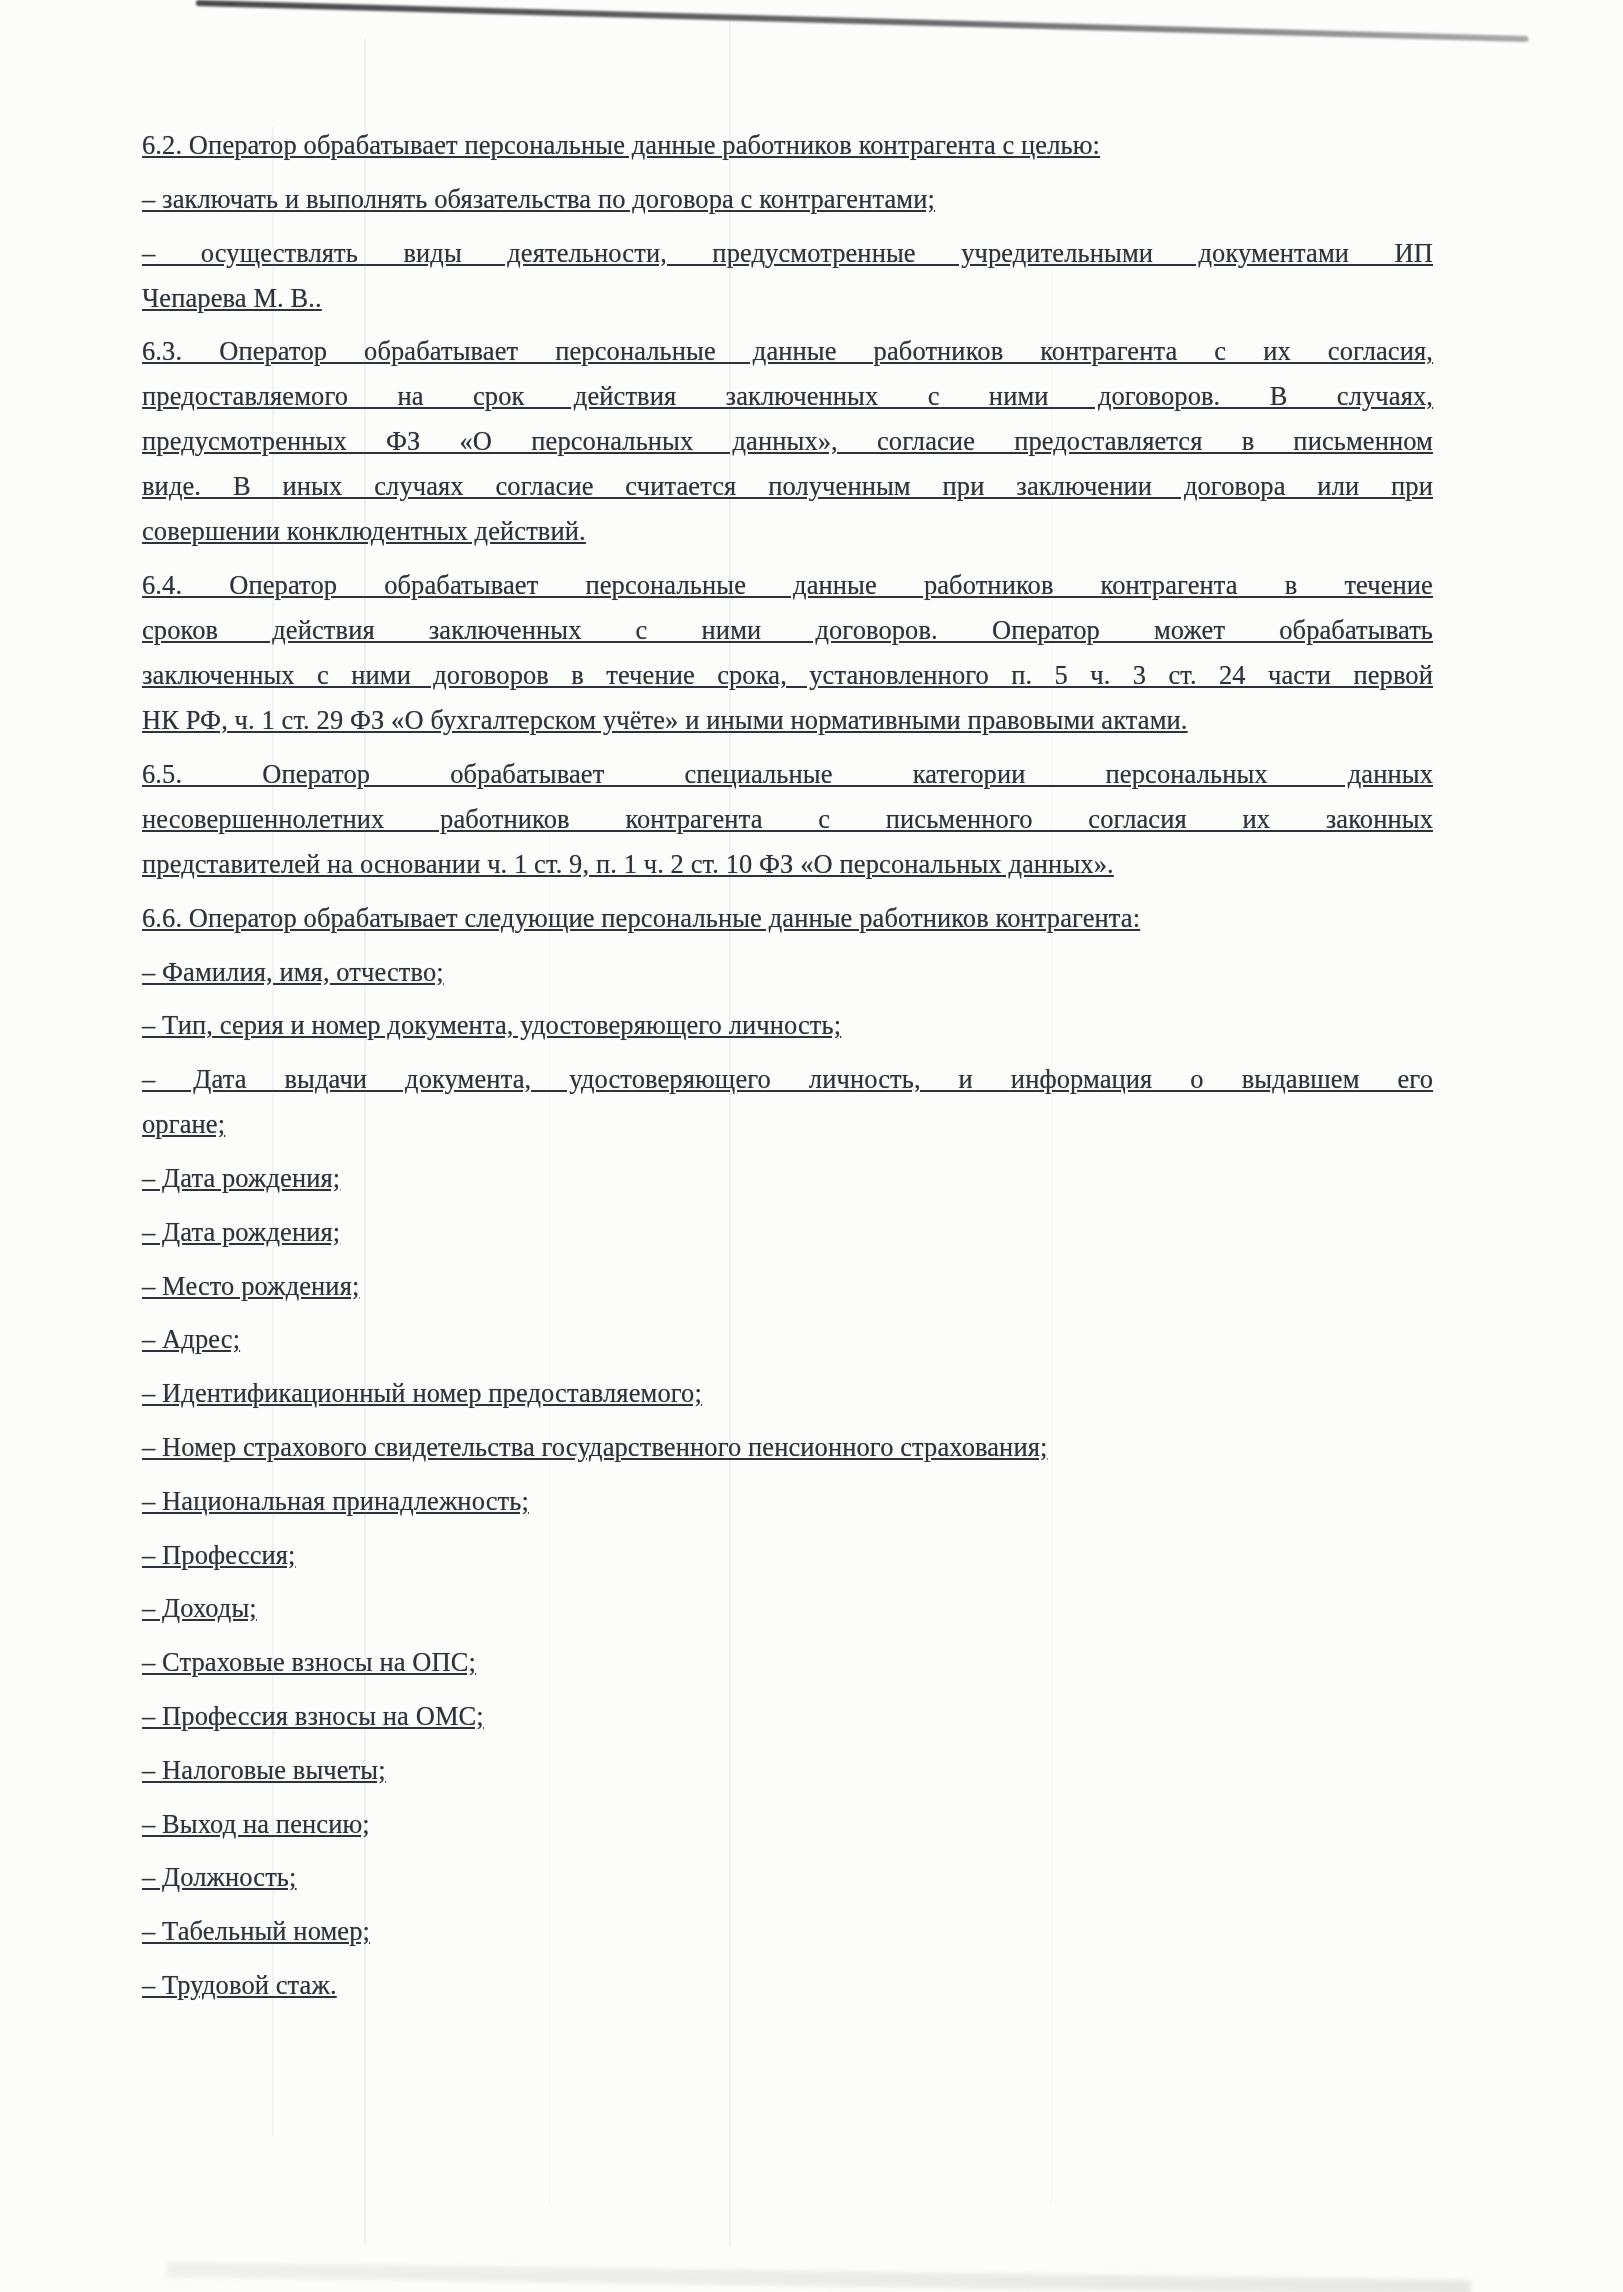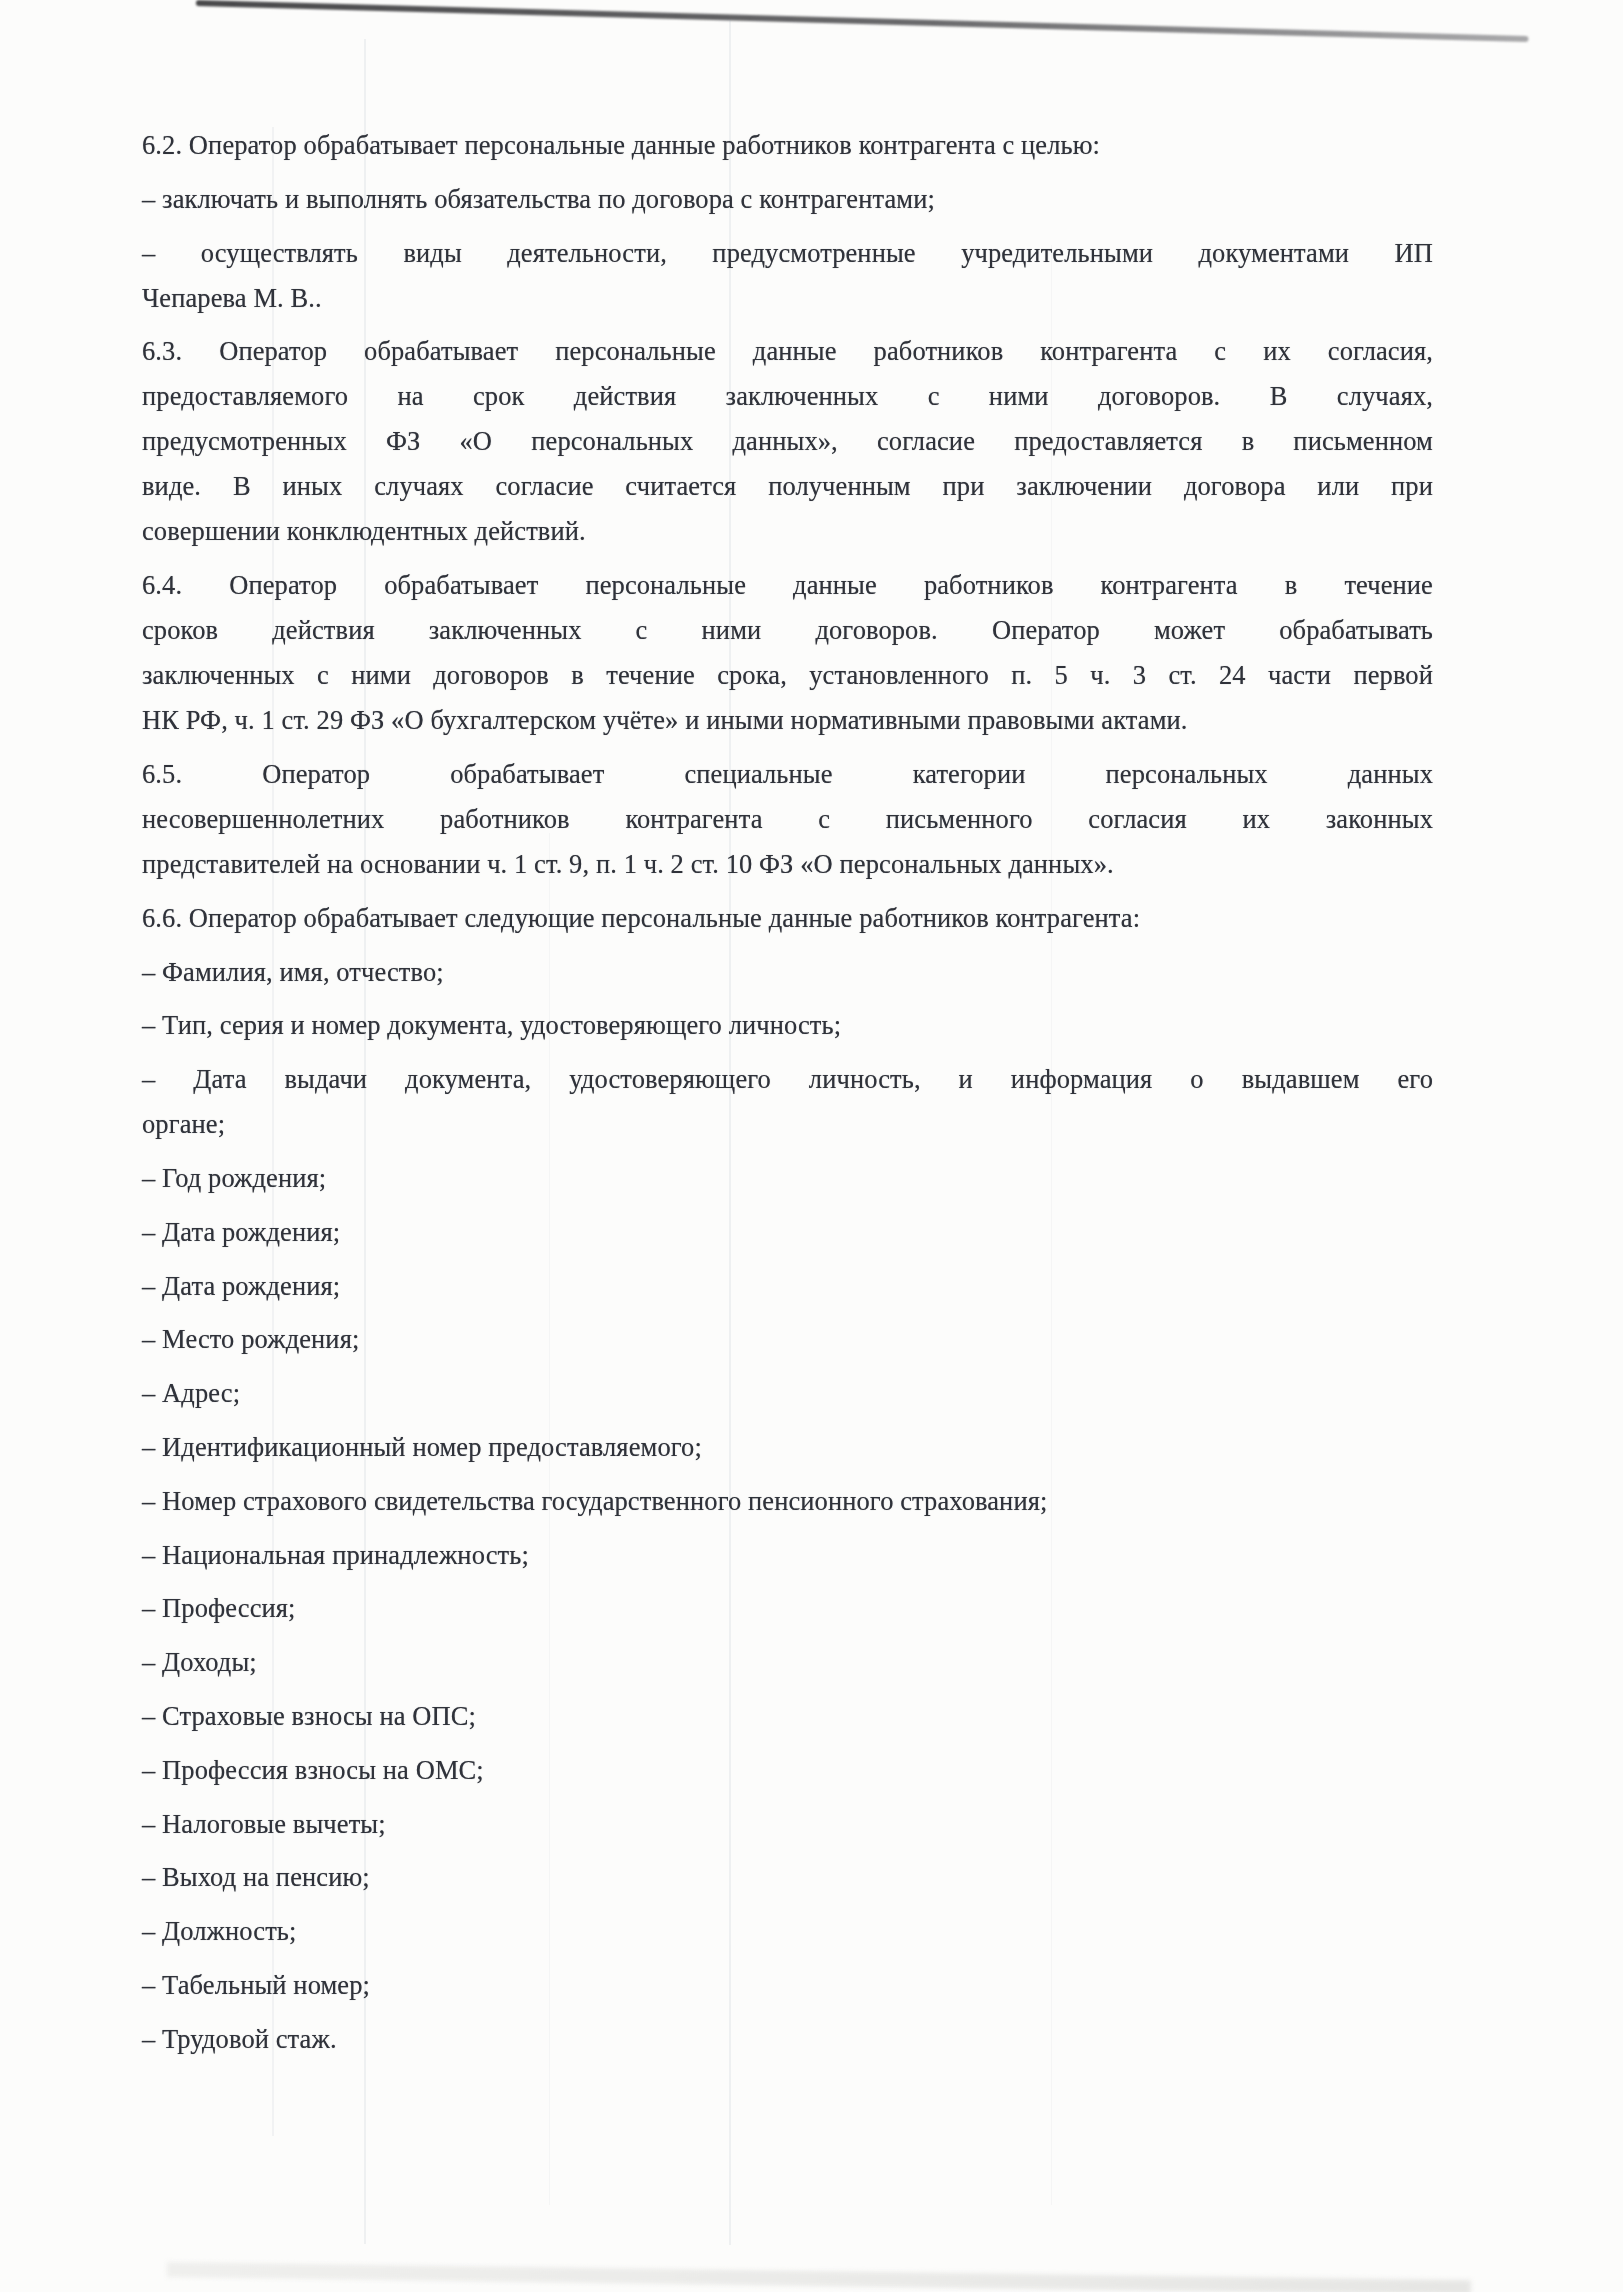--- a/index.html
+++ b/index.html
@@ -19,20 +19,21 @@
     position: absolute;
     left: 142px; top: 123px;
     width: 1291px;
   }
   .para {
     font-size: 26.5px;
     line-height: 45px;
     margin: 0 0 8.8px 0;
     letter-spacing: 0.1px;
     text-shadow: 0 0 0.8px rgba(46,49,57,0.55);
+    text-decoration: underline;
   }
   .para .line { text-align: justify; }
   .para .line.stretch { text-align-last: justify; }
 
   .artifact { position: absolute; pointer-events: none; }
   .top-line {
     left: 196px; top: 0;
     width: 1333px; height: 5.9px;
     background: linear-gradient(90deg, #48484a 0%, #6a6a6c 55%, #a9a9ab 100%);
     transform: rotate(1.55deg);
@@ -106,23 +107,20 @@
         <div class="line">– Фамилия, имя, отчество;</div>
       </div>
     <div class="para">
         <div class="line">– Тип, серия и номер документа, удостоверяющего личность;</div>
       </div>
     <div class="para">
         <div class="line stretch">– Дата выдачи документа, удостоверяющего личность, и информация о выдавшем его</div>
         <div class="line">органе;</div>
       </div>
     <div class="para">
-        <div class="line">– Год рождения;</div>
-      </div>
-    <div class="para">
         <div class="line">– Дата рождения;</div>
       </div>
     <div class="para">
         <div class="line">– Дата рождения;</div>
       </div>
     <div class="para">
         <div class="line">– Место рождения;</div>
       </div>
     <div class="para">
         <div class="line">– Адрес;</div>

